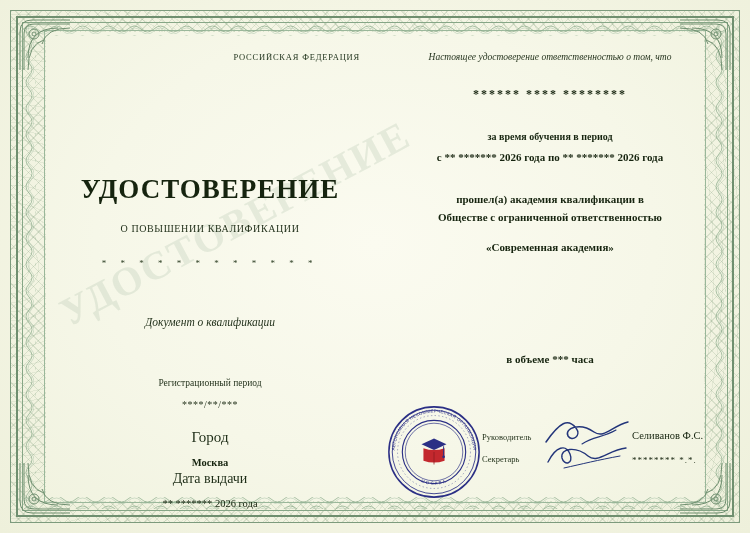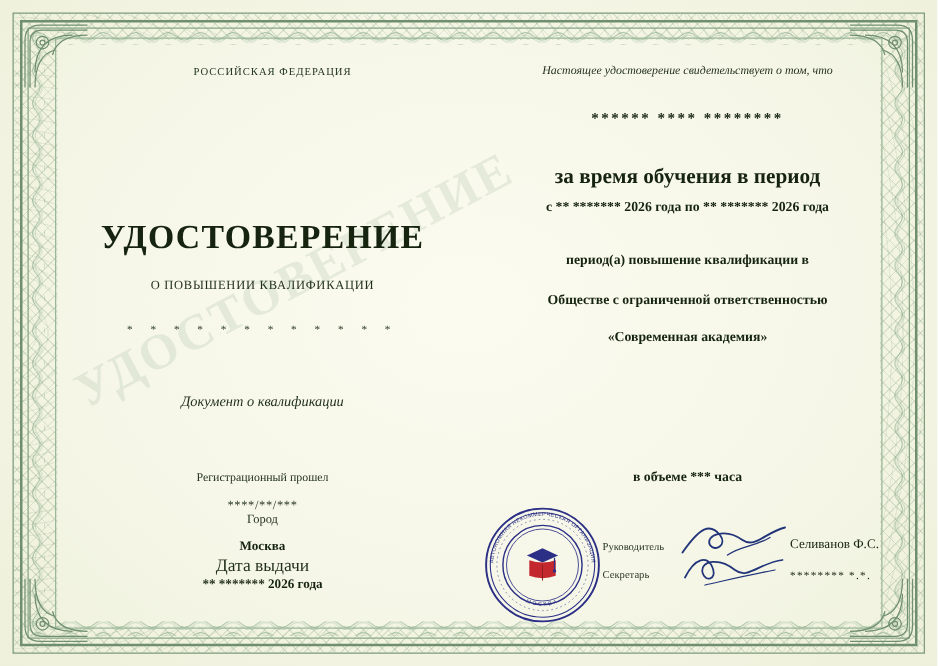--- a/index.html
+++ b/index.html
@@ -110,21 +110,21 @@
     top: 52px;
     width: 310px;
     text-align: center;
   }
 
   .rf-label {
     font-size: 8.5px;
     letter-spacing: 0.8px;
     color: #23361f;
     margin-left: 16px;
-    text-align: center;
+    text-align: right;
   }
 
   .title-main {
     margin-top: 112px;
     font-size: 27px;
     font-weight: bold;
     letter-spacing: 1px;
     color: #16240f;
   }
   .title-sub {
@@ -150,73 +150,74 @@
     font-size: 9.5px;
     color: #1f2e18;
   }
   .reg-value {
     margin-top: 11px;
     font-size: 10px;
     letter-spacing: 0.5px;
     color: #1f2e18;
   }
   .city-label {
-    margin-top: 0;
-    font-size: 10px;
+    margin-top: 19px;
+    font-size: 15px;
     color: #1f2e18;
   }
   .city-value {
     margin-top: 11px;
     font-size: 10.5px;
     font-weight: bold;
     color: #16240f;
   }
   .date-label {
     margin-top: 3px;
     font-size: 14px;
     color: #1f2e18;
   }
   .date-value {
+    margin-top: 11px;
     font-size: 10.5px;
-    font-weight: bold;
+    font-weight: normal;
     color: #16240f;
   }
 
   .r-line-1 {
     font-size: 9.5px;
     font-style: italic;
     color: #1f2e18;
   }
   .r-name {
     margin-top: 25px;
     font-size: 12px;
     font-weight: bold;
     letter-spacing: 2px;
     color: #16240f;
   }
   .r-period-label {
     margin-top: 29px;
-    font-size: 17px;
+    font-size: 10px;
     font-weight: bold;
     color: #16240f;
   }
   .r-period-value {
     margin-top: 9px;
     font-size: 11px;
     font-weight: bold;
     color: #16240f;
   }
   .r-program-1 {
     margin-top: 30px;
     font-size: 11px;
     font-weight: bold;
     color: #16240f;
   }
   .r-program-2 {
-    margin-top: 20px;
+    margin-top: 6px;
     font-size: 11px;
     font-weight: bold;
     color: #16240f;
   }
   .r-org {
     margin-top: 18px;
     font-size: 11px;
     font-weight: bold;
     color: #16240f;
   }
@@ -365,34 +366,34 @@
   <div class="watermark">УДОСТОВЕРЕНИЕ</div>
 
   <div class="content">
 
     <div class="left-col">
       <div class="rf-label">РОССИЙСКАЯ ФЕДЕРАЦИЯ</div>
       <div class="title-main">УДОСТОВЕРЕНИЕ</div>
       <div class="title-sub">О ПОВЫШЕНИИ КВАЛИФИКАЦИИ</div>
       <div class="star-row">* * * * * * * * * * * *</div>
       <div class="doc-kind">Документ о квалификации</div>
-      <div class="reg-label">Регистрационный прошел</div>
+      <div class="reg-label">Регистрационный период</div>
       <div class="reg-value">****/**/***</div>
       <div class="city-label">Город</div>
       <div class="city-value">Москва</div>
       <div class="date-label">Дата выдачи</div>
       <div class="date-value">** ******* 2026 года</div>
     </div>
 
     <div class="right-col">
-      <div class="r-line-1">Настоящее удостоверение свидетельствует о том, что</div>
+      <div class="r-line-1">Настоящее удостоверение ответственностью о том, что</div>
       <div class="r-name">****** **** ********</div>
       <div class="r-period-label">за время обучения в период</div>
       <div class="r-period-value">с ** ******* 2026 года по ** ******* 2026 года</div>
-      <div class="r-program-1">период(а) повышение квалификации в</div>
+      <div class="r-program-1">прошел(а) академия квалификации в</div>
       <div class="r-program-2">Обществе с ограниченной ответственностью</div>
       <div class="r-org">«Современная академия»</div>
       <div class="r-volume">в объеме *** часа</div>
     </div>
 
     <svg class="seal" viewBox="0 0 100 100">
       <defs>
         <path id="sealTop" d="M50,50 m-41,0 a41,41 0 1,1 82,0" fill="none"></path>
         <path id="sealBottom" d="M50,50 m-34,0 a34,34 0 1,0 68,0" fill="none"></path>
       </defs>

